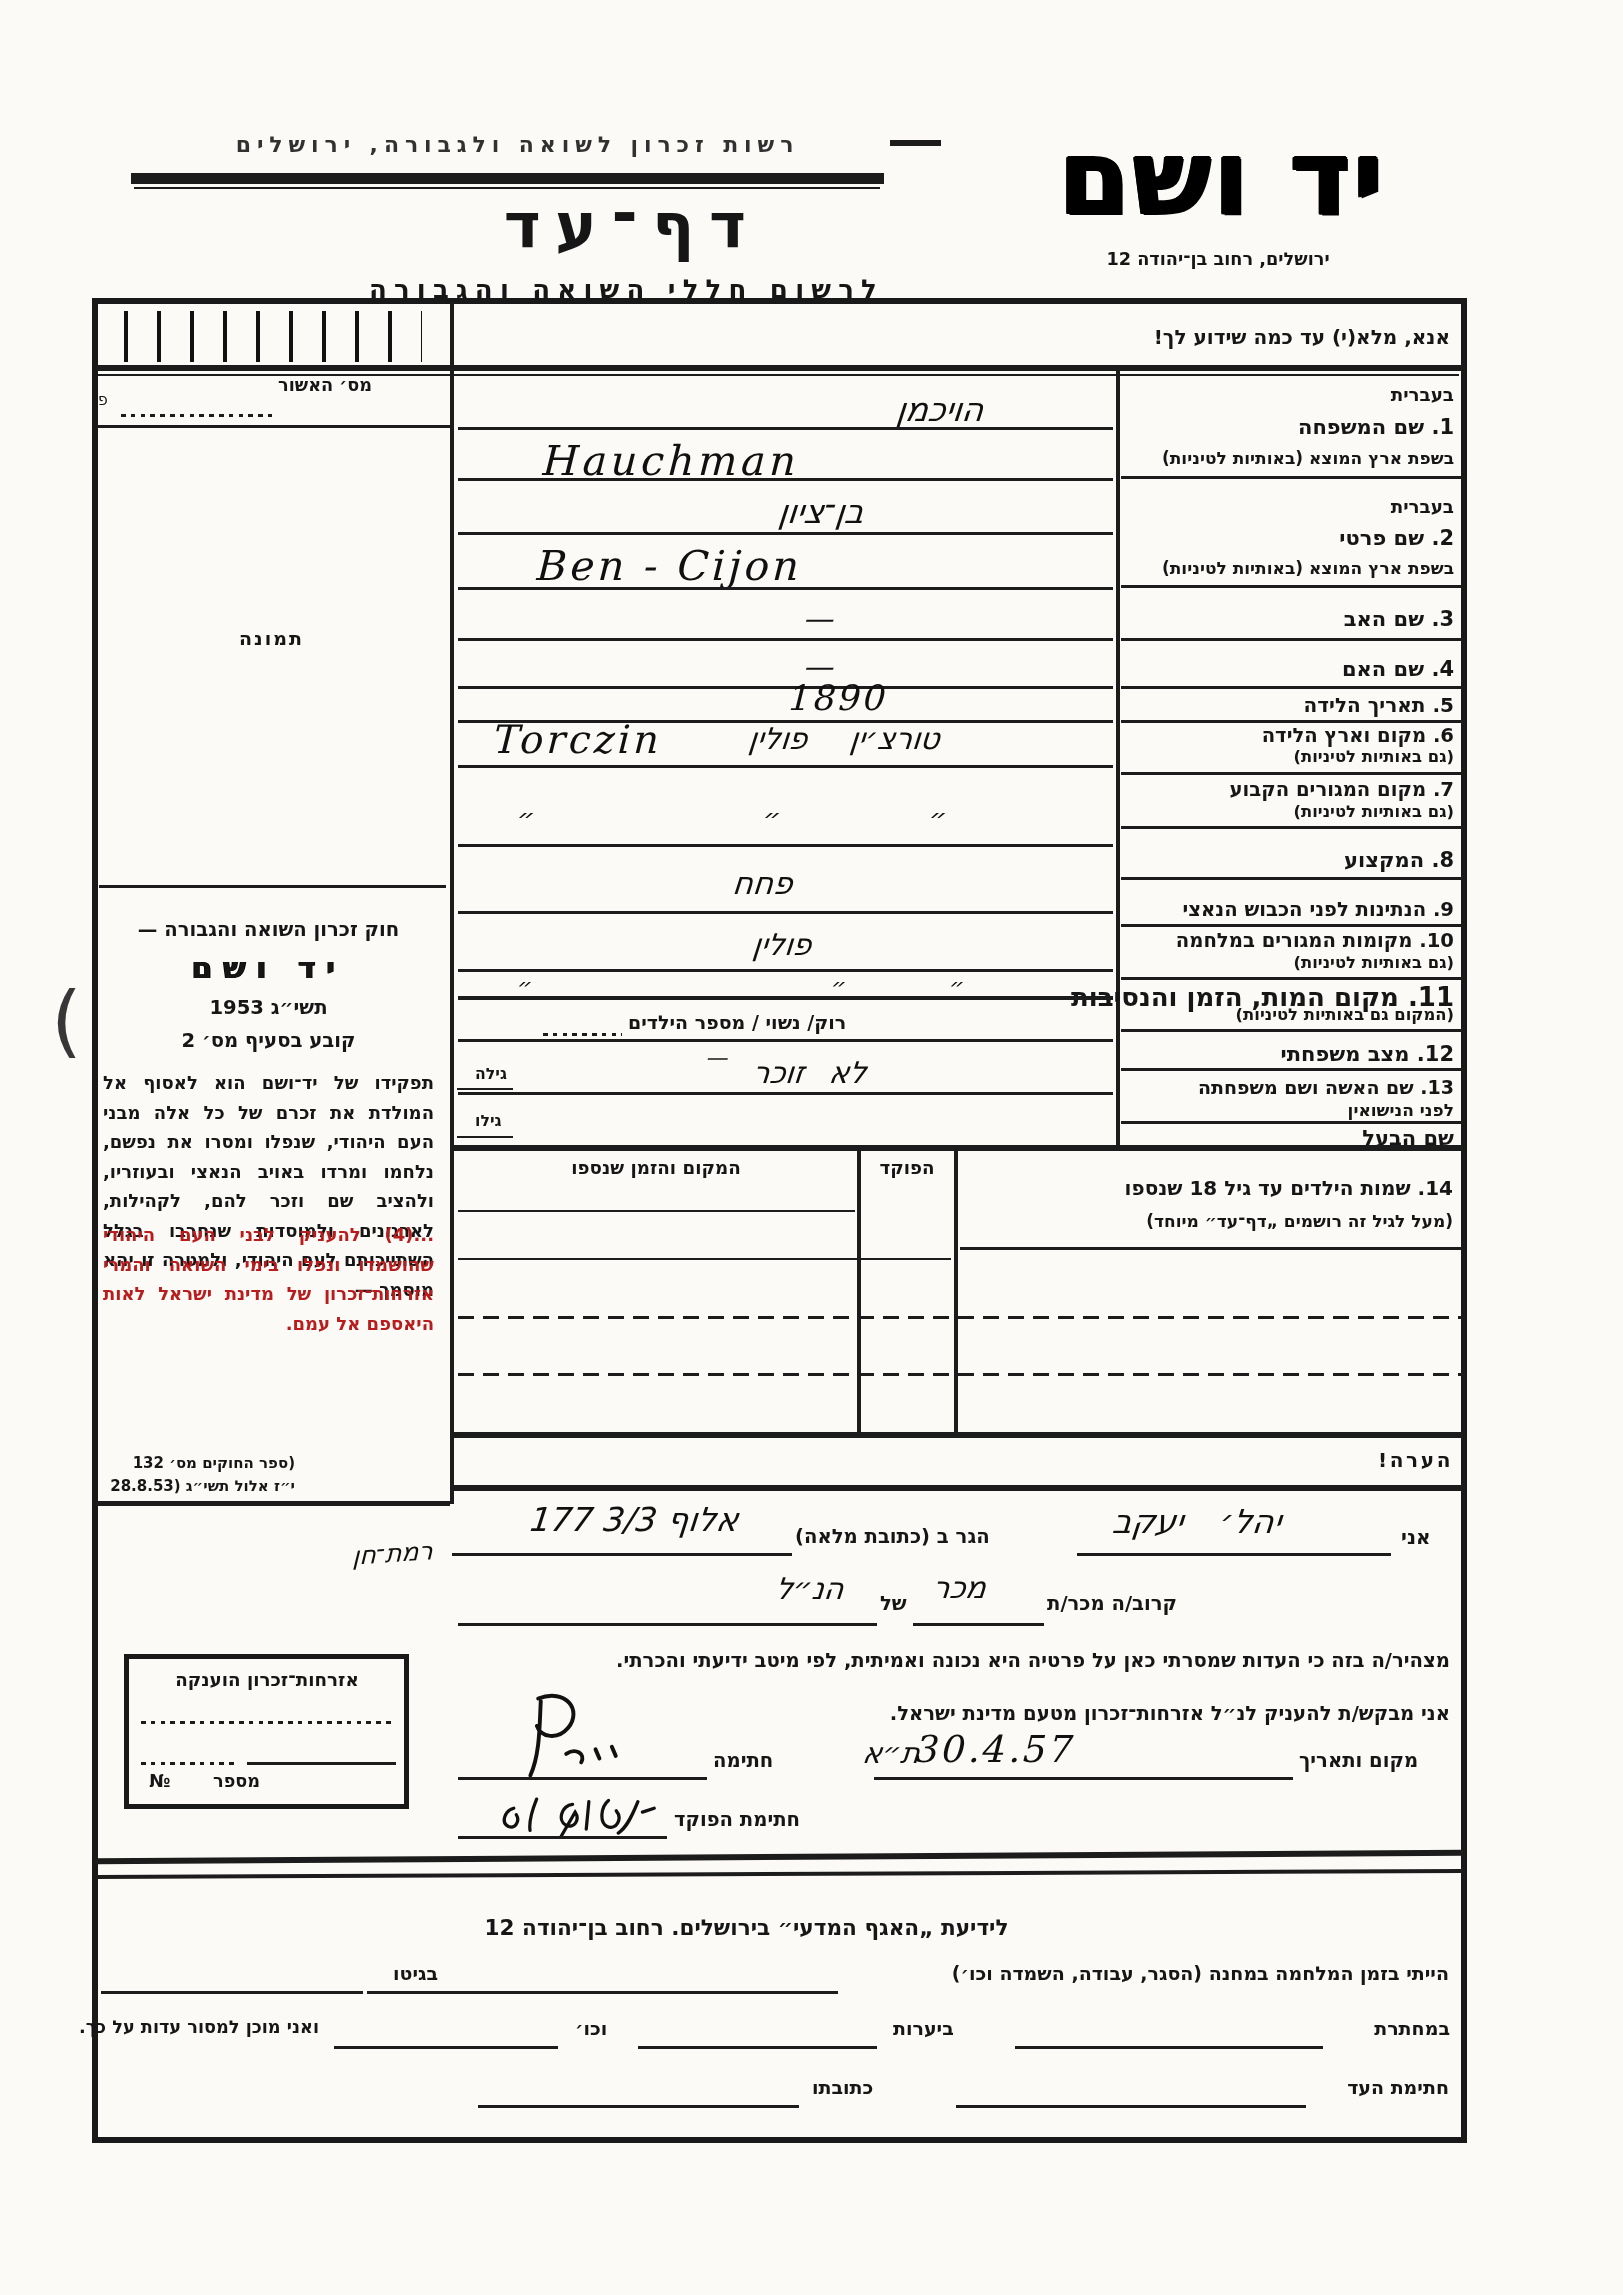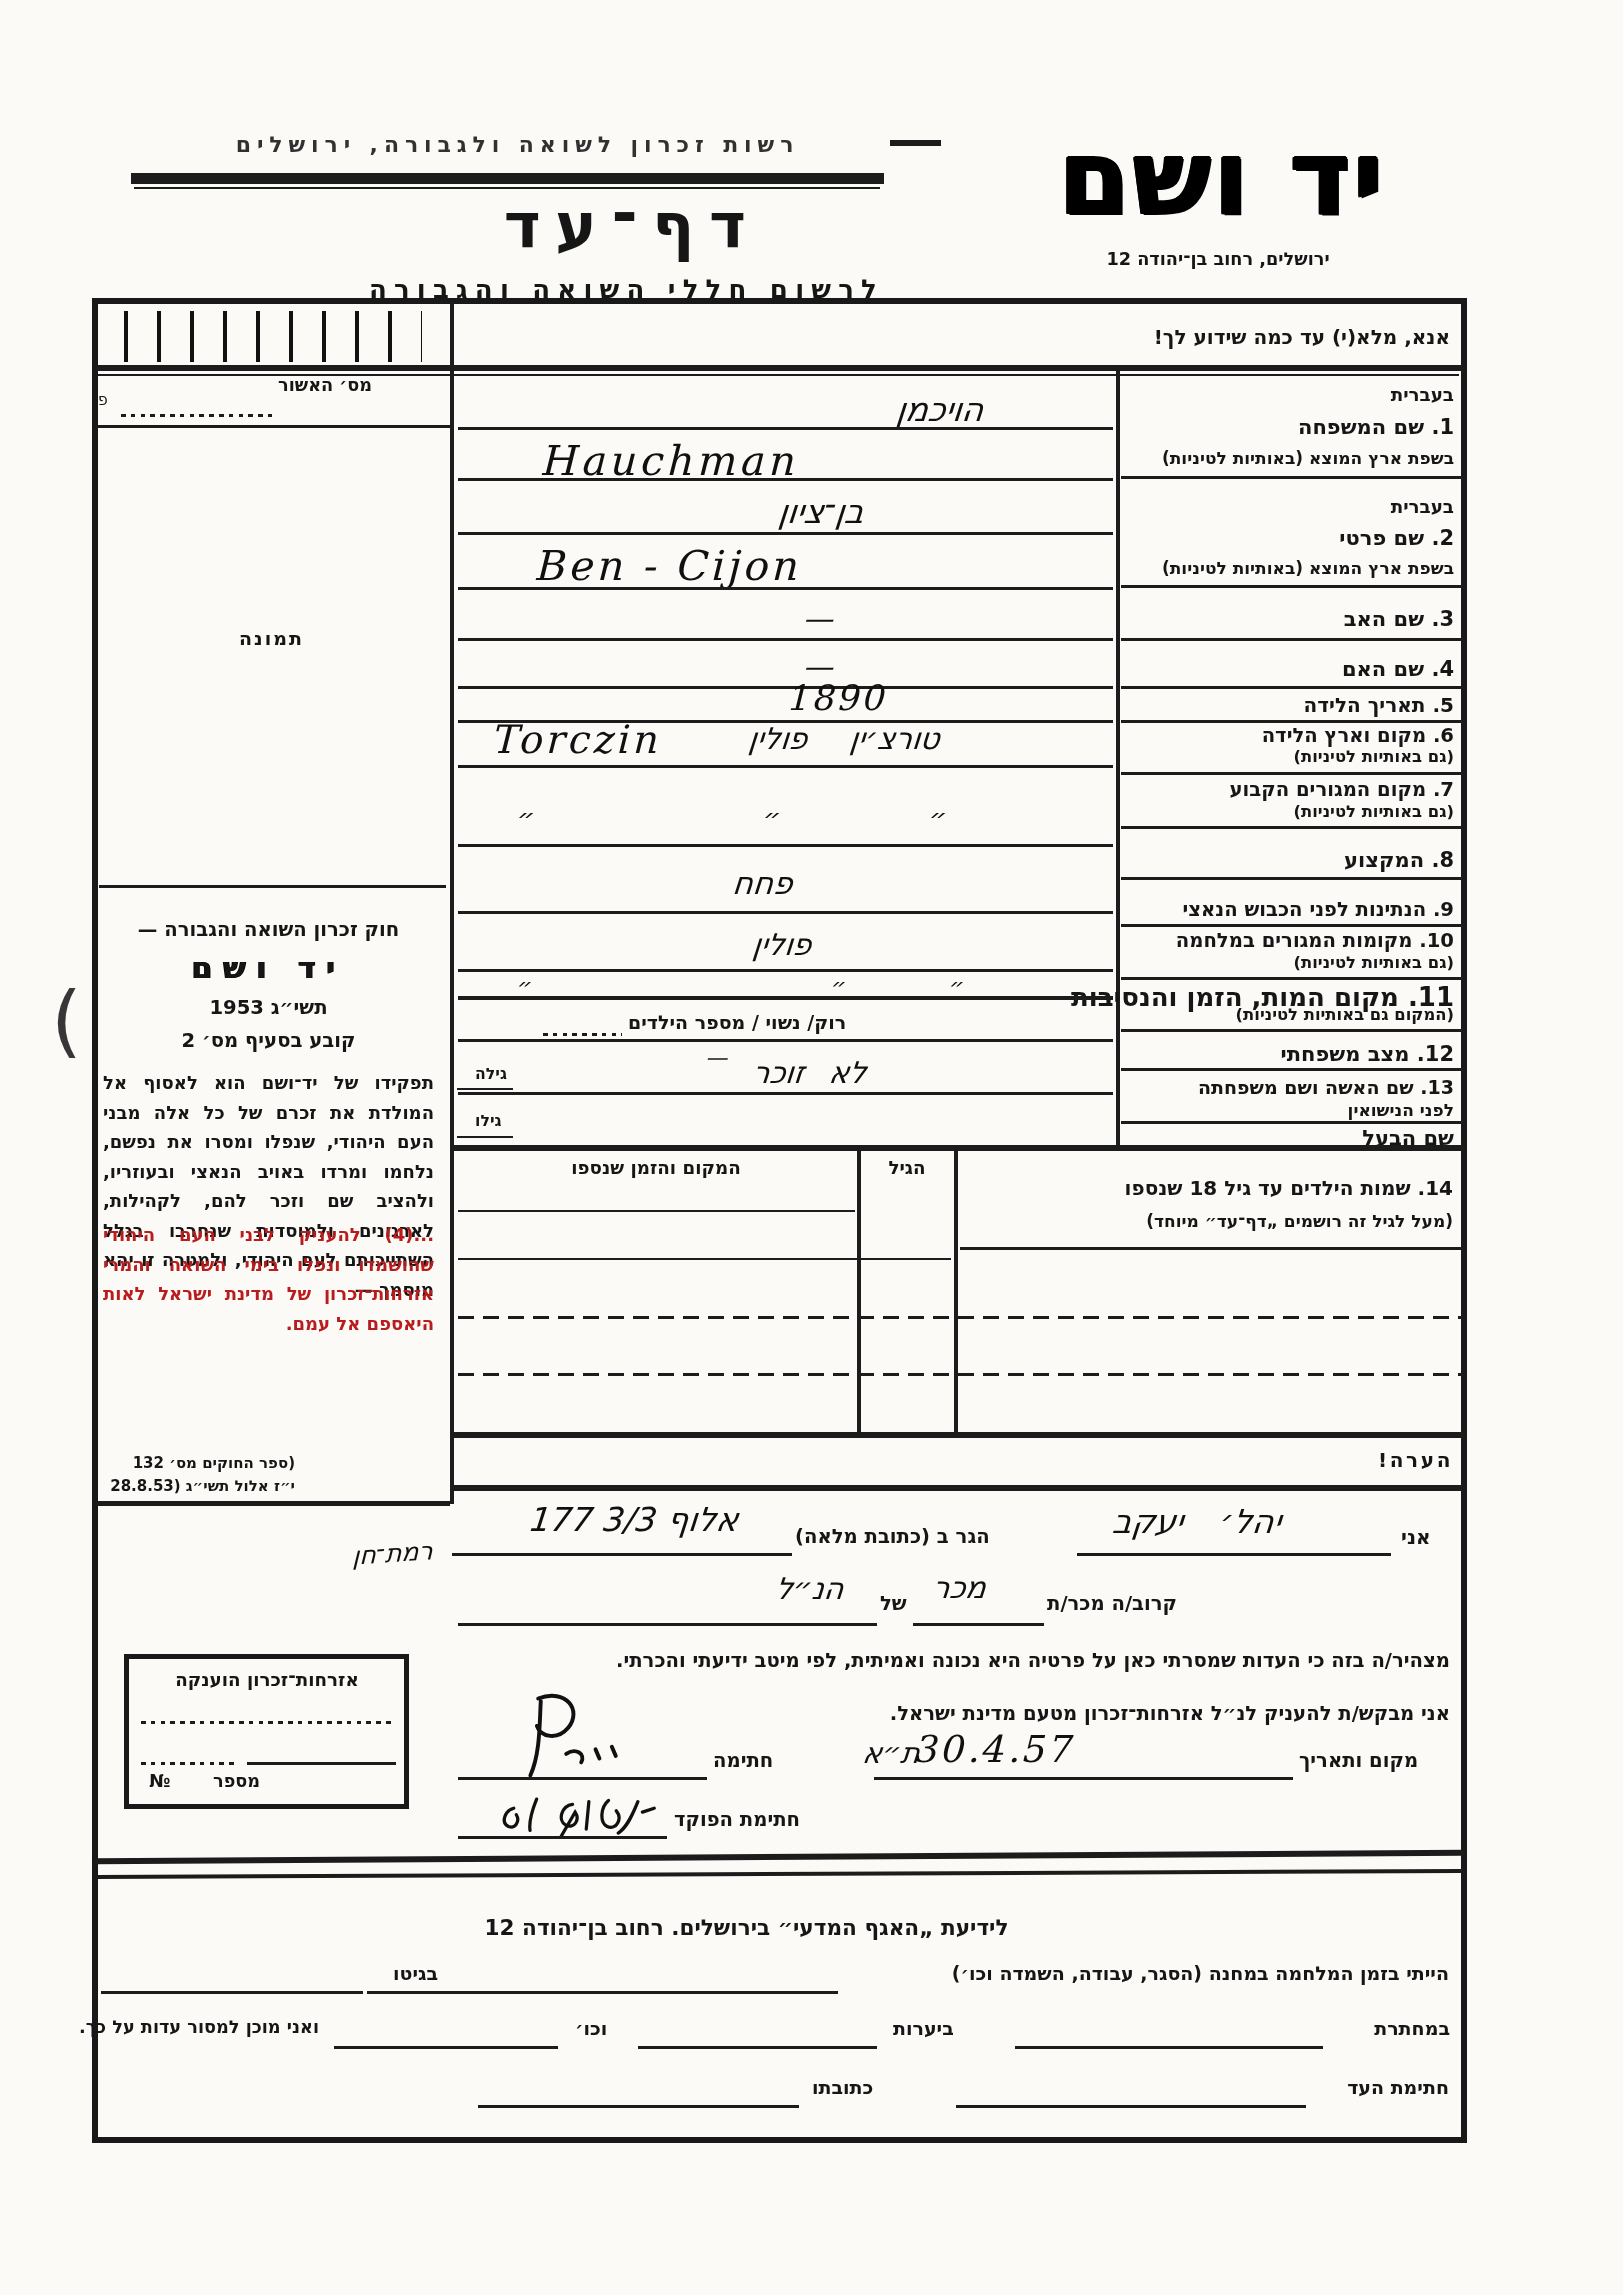--- a/index.html
+++ b/index.html
@@ -174,21 +174,21 @@
   <div class="hl" style="left:458px;top:1092px;width:655px;height:2.6px;"></div>
 
   <div class="t b" style="left:475px;top:1111px;font-size:15.7px;">גילו</div>
   <div class="hl" style="left:457px;top:1136px;width:56px;height:2px;"></div>
 
   <div class="hl" style="left:453px;top:1145px;width:1010px;height:5.9px;"></div>
   <div class="vl" style="left:857px;top:1149px;height:283px;"></div>
   <div class="vl" style="left:954px;top:1149px;height:283px;"></div>
 
   <div class="t b" style="left:458px;top:1157px;width:396px;font-size:18.3px;text-align:center;">המקום והזמן שנספו</div>
-  <div class="t b" style="left:861px;top:1157px;width:92px;font-size:18.3px;text-align:center;">הגיל</div>
+  <div class="t b" style="left:861px;top:1157px;width:92px;font-size:18.3px;text-align:center;">הפוקד</div>
   <div class="lbl" style="left:962px;top:1176px;width:491px;font-size:20px;text-align:right;">14. שמות הילדים עד גיל 18 שנספו</div>
   <div class="lbl" style="left:962px;top:1211px;width:491px;font-size:17px;text-align:right;">(מעל לגיל זה רושמים „דף־עד״ מיוחד)</div>
   <div class="hl" style="left:960px;top:1247px;width:503px;height:2.6px;"></div>
 
   <div class="hl" style="left:458px;top:1210px;width:397px;height:2px;"></div>
   <div class="hl" style="left:458px;top:1258px;width:493px;height:2px;"></div>
   <div class="dsh" style="left:458px;top:1316px;width:1005px;"></div>
   <div class="dsh" style="left:458px;top:1373px;width:1005px;"></div>
   <div class="hl" style="left:453px;top:1432px;width:1010px;height:5.9px;"></div>
 

